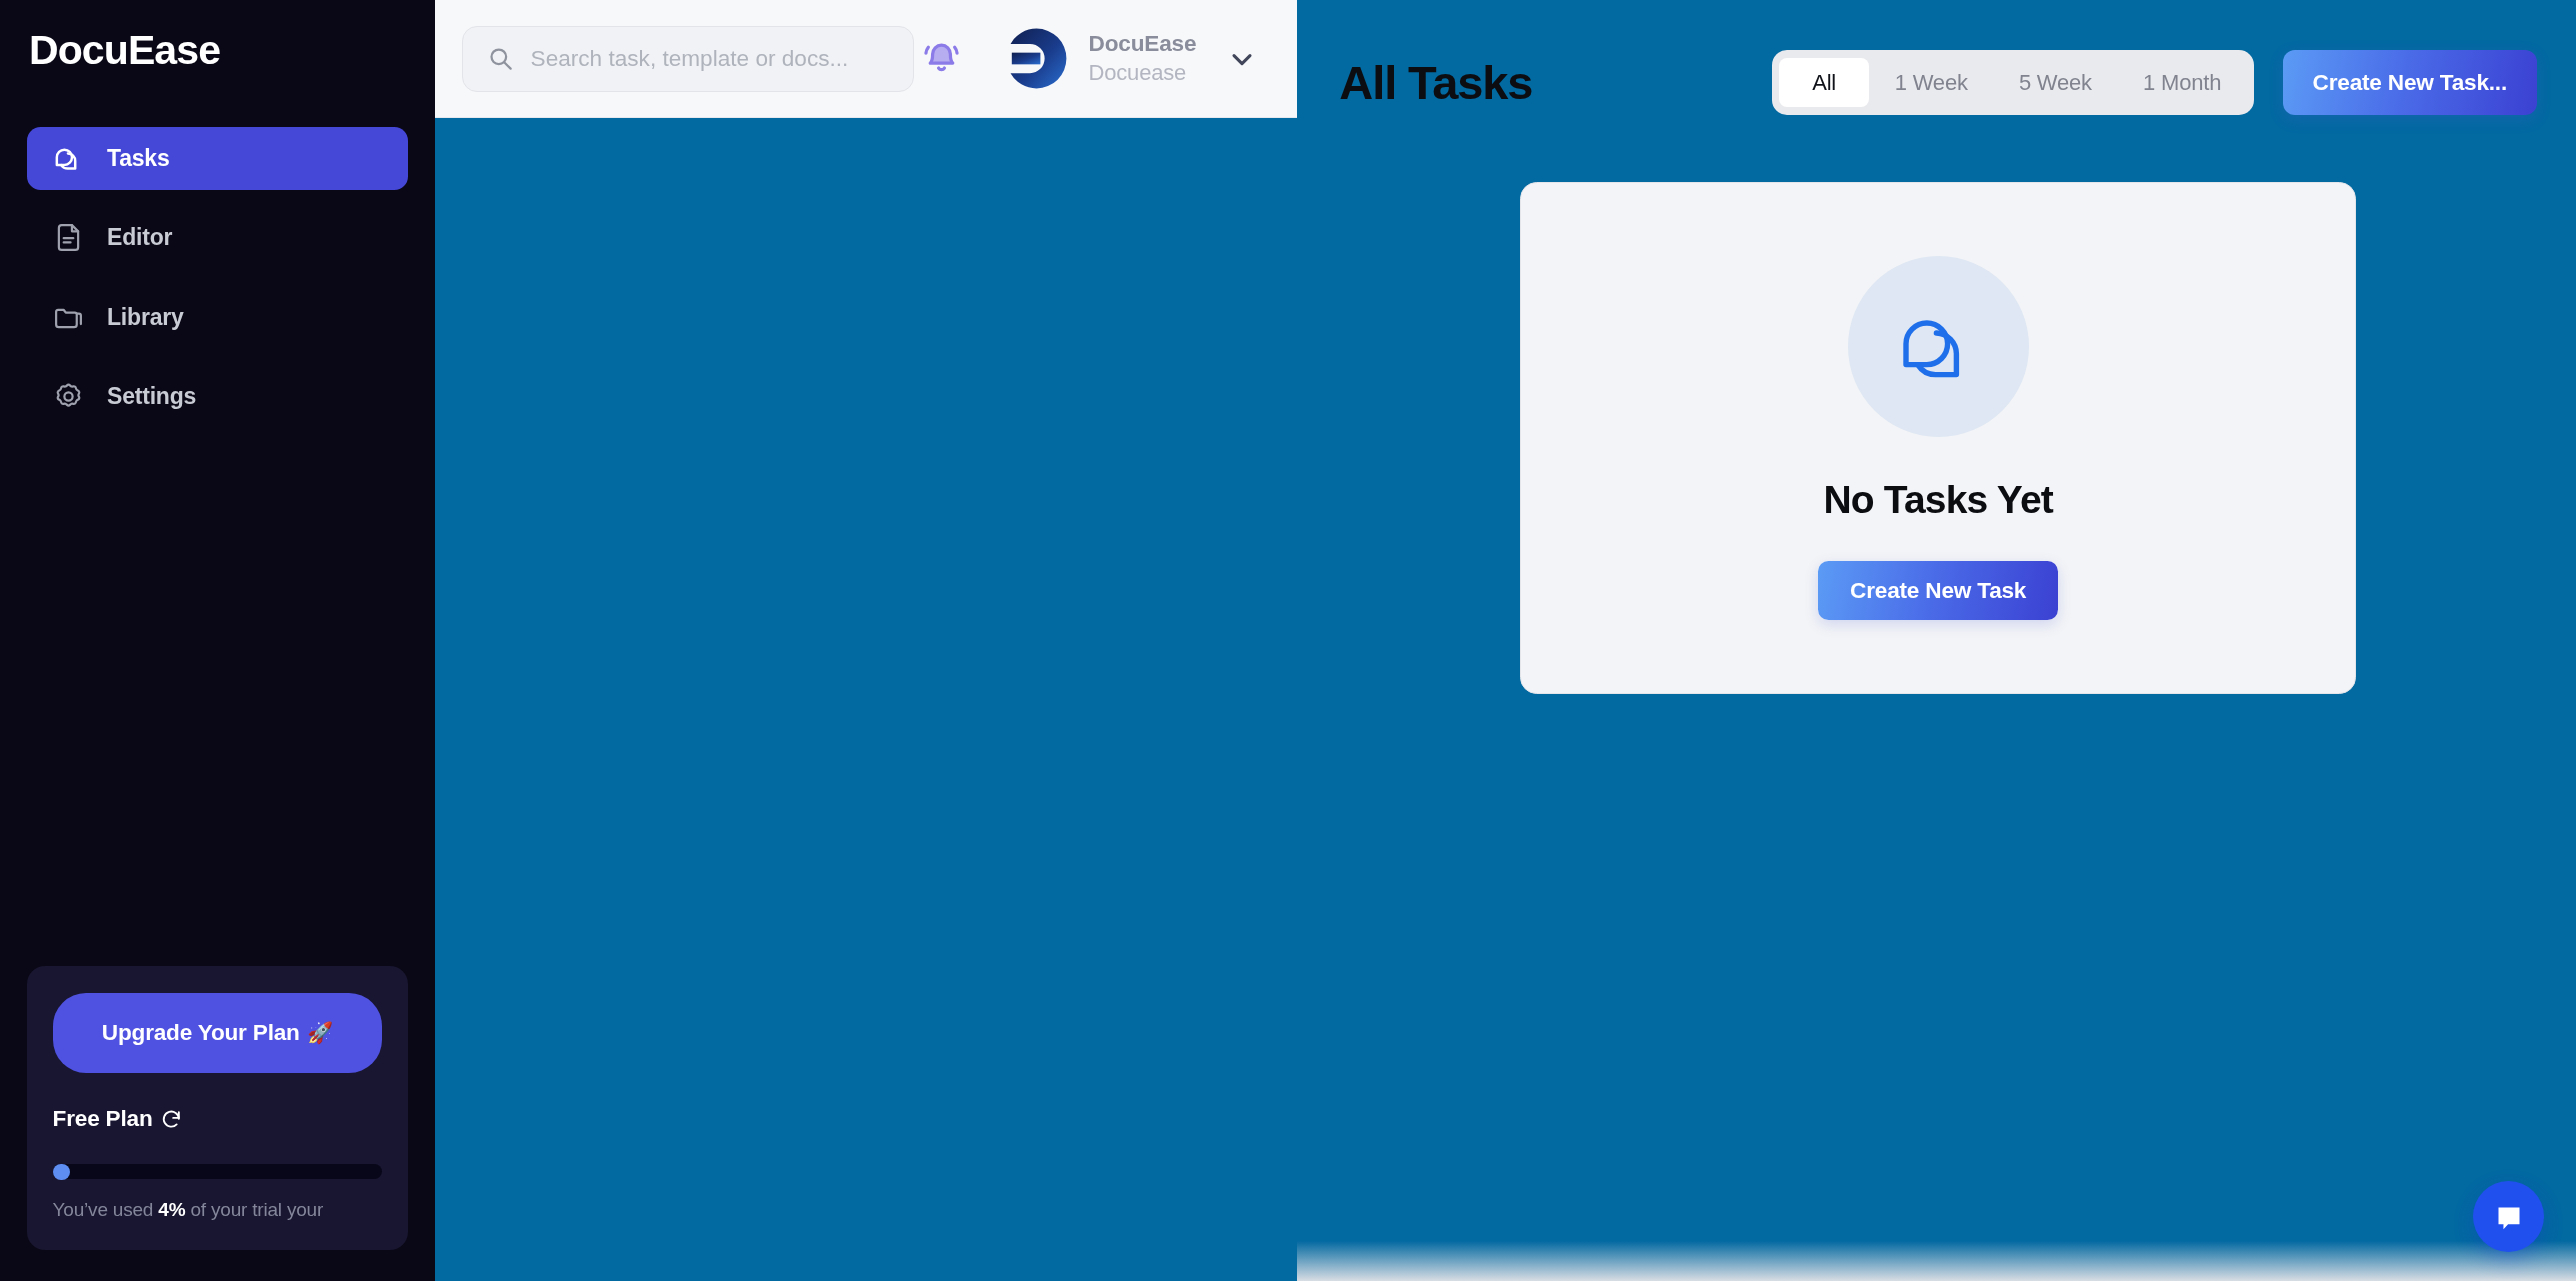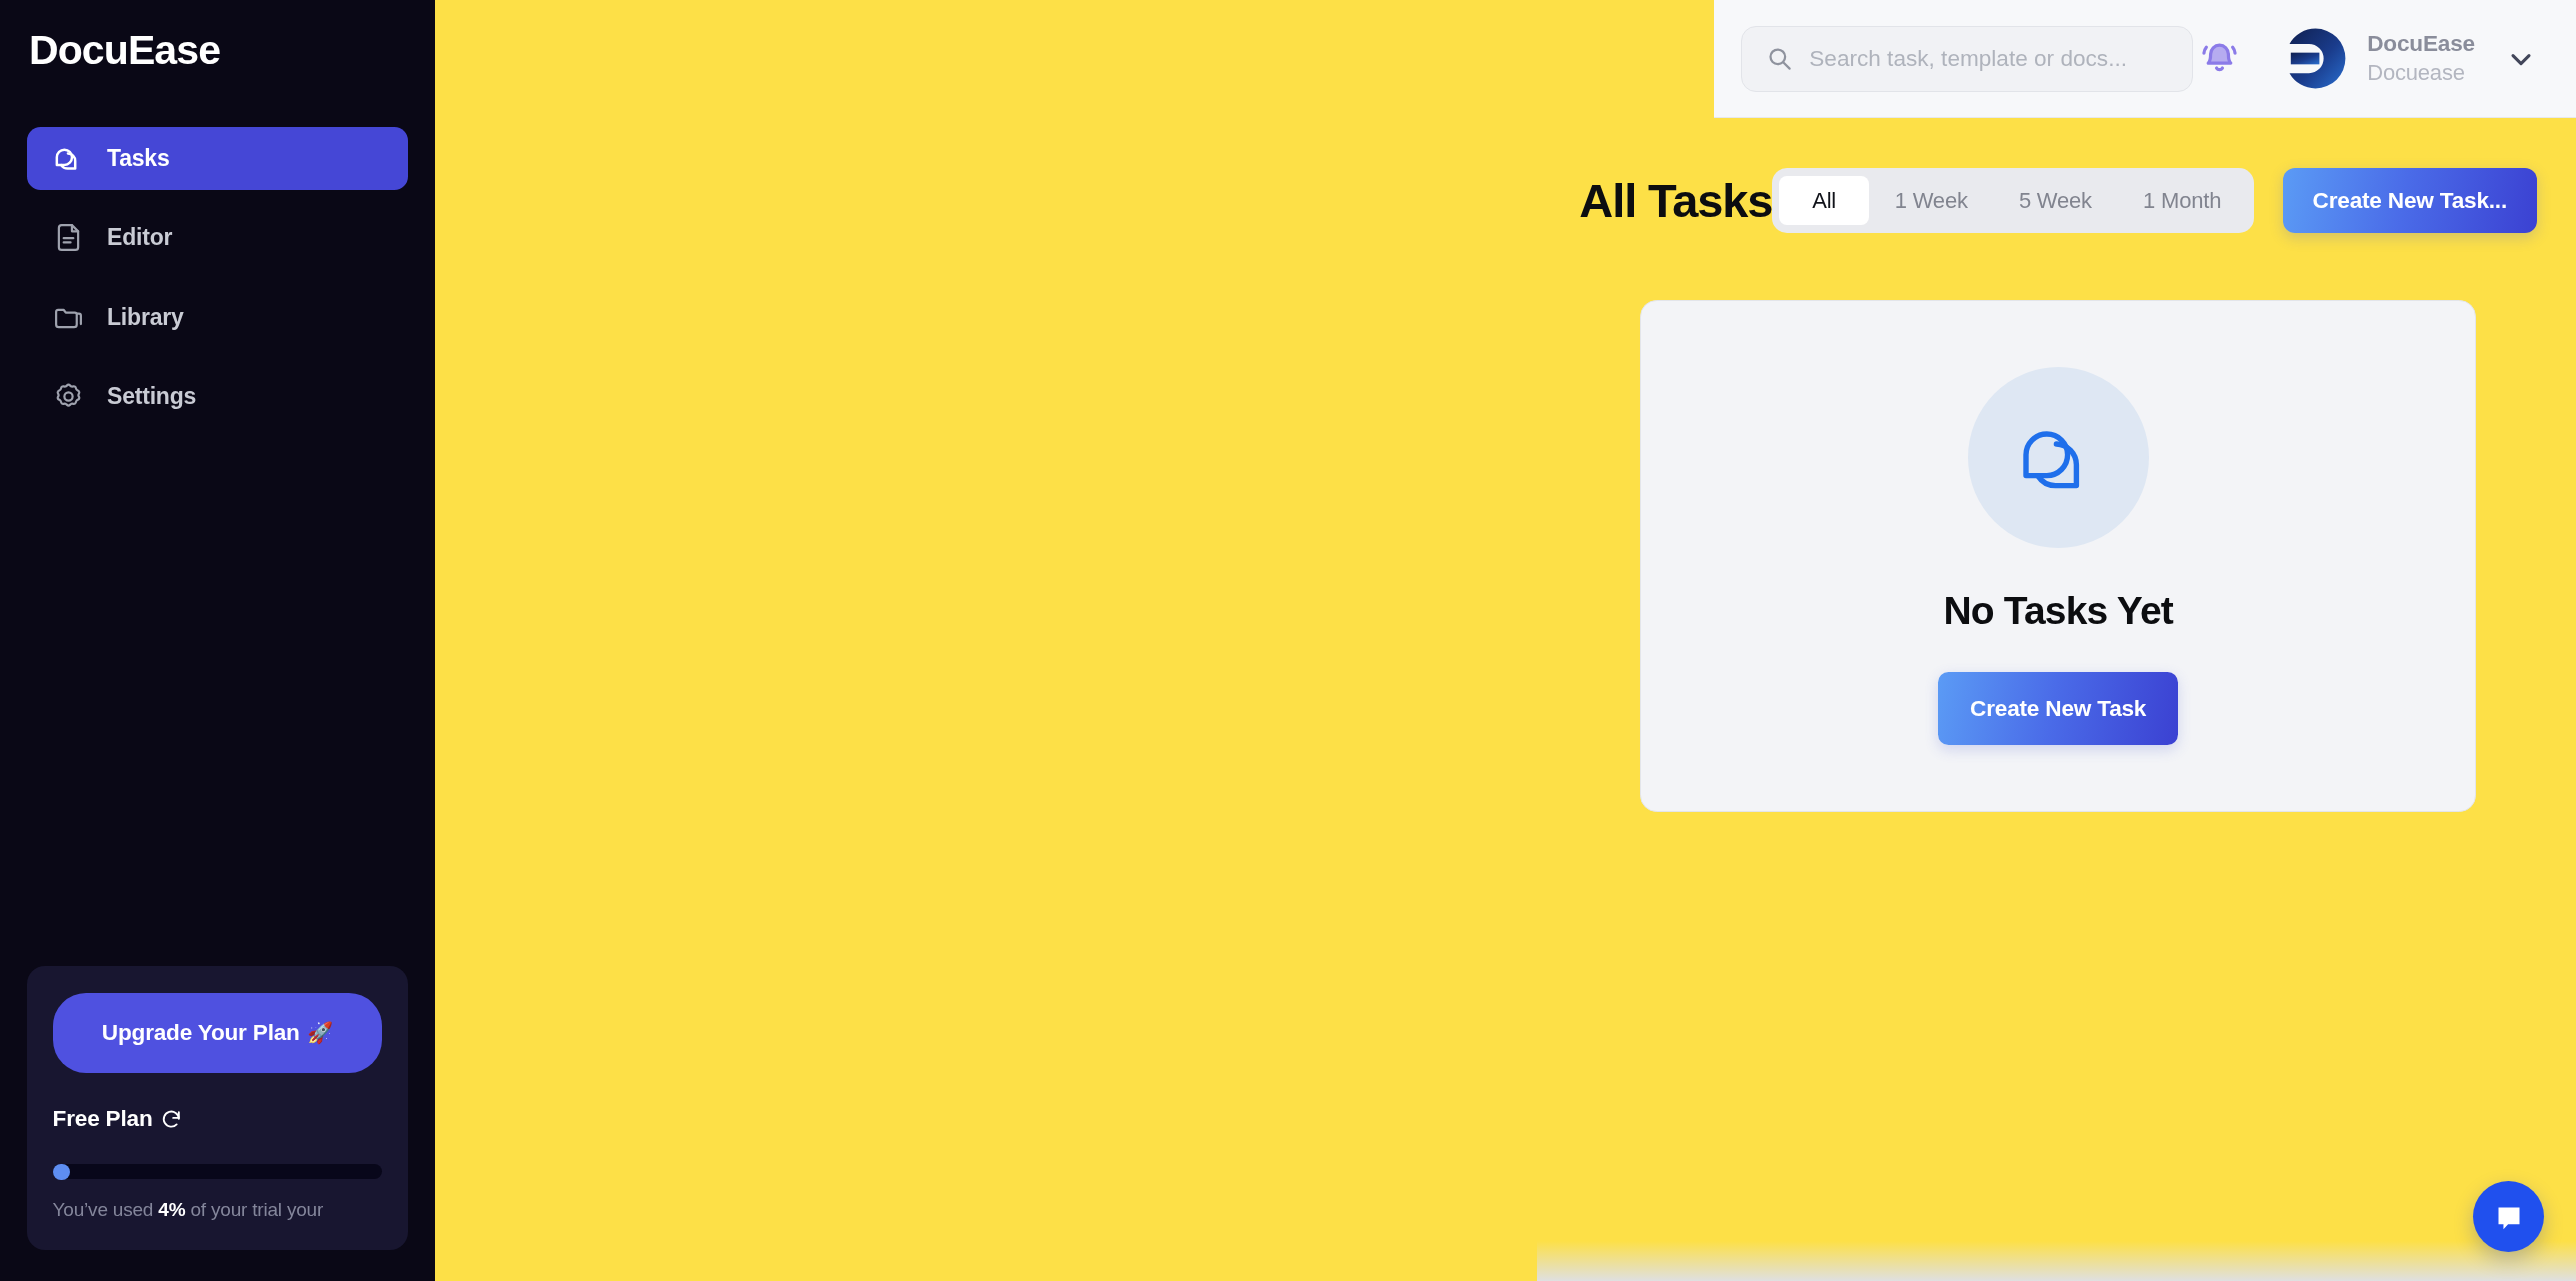--- a/index.html
+++ b/index.html
@@ -146,26 +146,25 @@
     font-size: 19px;
     color: #84869B;
     letter-spacing: -0.2px;
   }
   .trial-text b { color: #FFFFFF; font-weight: 700; }
 
   
   .main {
     flex: 1 1 auto;
     height: 1282px;
-    background: #fde047;
-    display: flex;
-    flex-direction: column;
+    background: #0369a1;
+    display: flex;
+    flex-direction: row;
     position: relative;
     min-width: 0;
-    align-items: flex-end;
   }
 
   
   .topbar {
     height: 118px;
     flex: 0 0 118px;
     background: #F7F8FA;
     border-bottom: 0.8px solid #E6E8ED;
     display: flex;
     align-items: center;
@@ -325,21 +324,21 @@
   .empty-circle svg { display: block; }
   .empty-title {
     margin-top: 41px;
     font-size: 39px;
     font-weight: 700;
     color: #0C0D10;
     letter-spacing: -0.8px;
   }
   .empty-cta {
     margin-top: 39px;
-    height: 73px;
+    height: 59px;
     padding: 0 32px;
     border: none;
     border-radius: 10.5px;
     background: linear-gradient(100deg, #5B9BF5 0%, #4A6BE8 48%, #3B41D2 100%);
     color: #FFFFFF;
     font-size: 22.6px;
     font-weight: 700;
     font-family: "Liberation Sans", sans-serif;
     letter-spacing: -0.2px;
     cursor: pointer;

